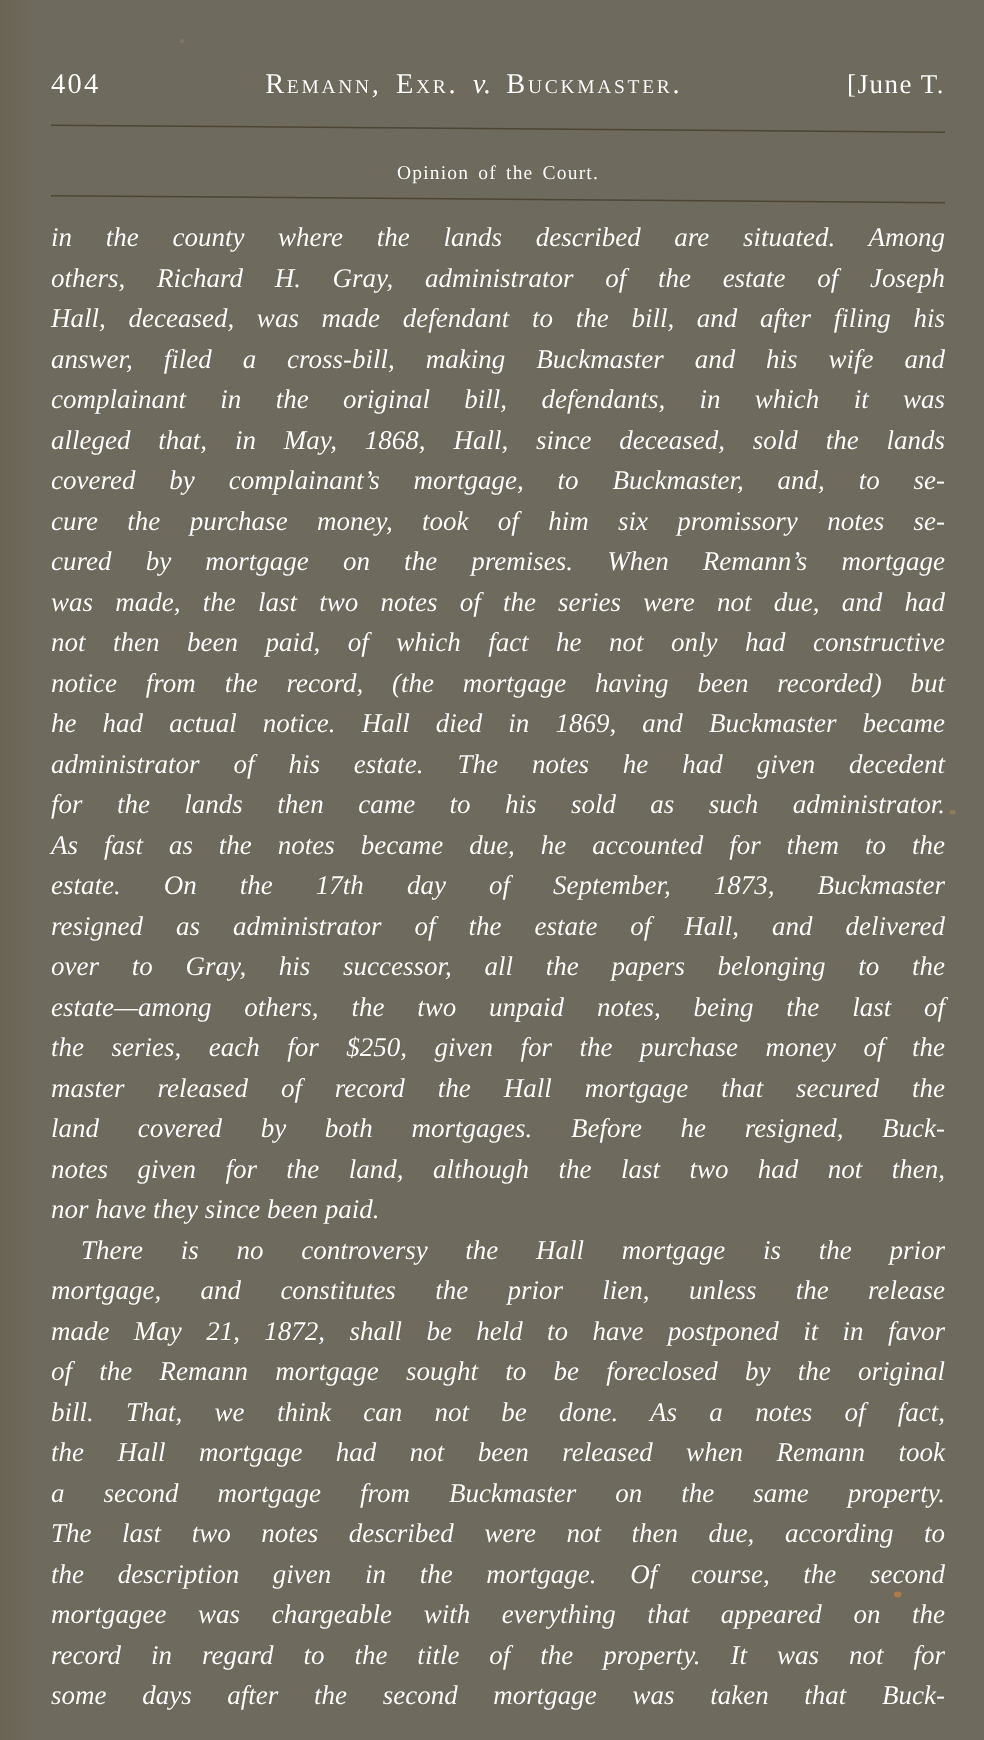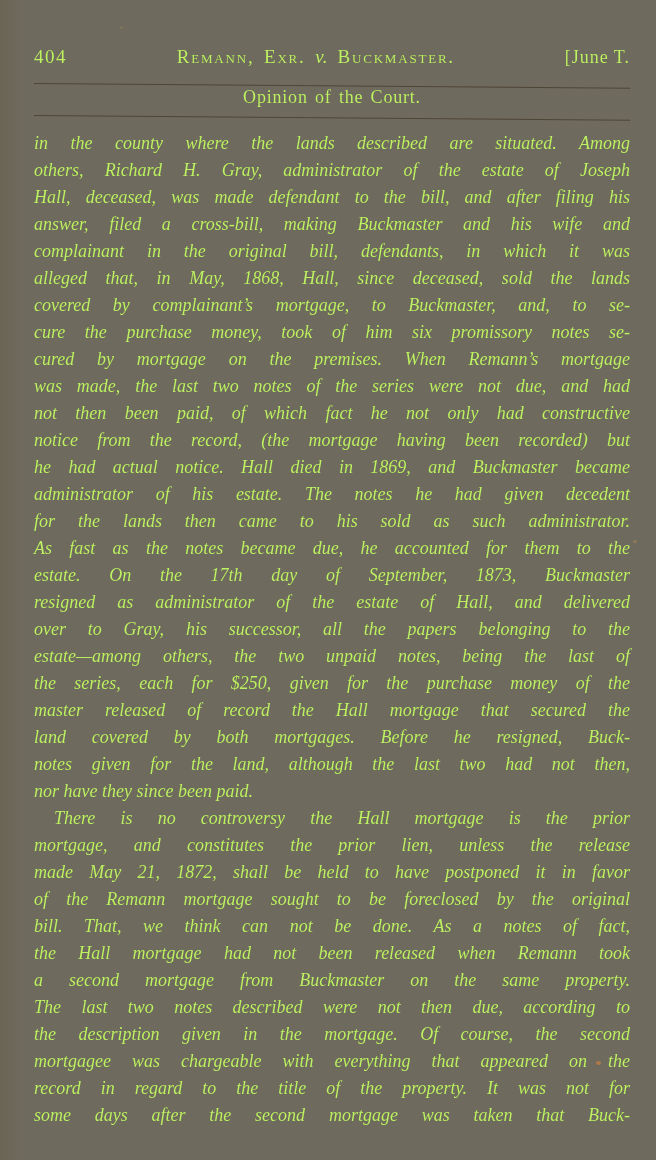--- a/index.html
+++ b/index.html
@@ -7,21 +7,21 @@
 
   .page {
     position: relative;
     width: 656px;
     height: 1160px;
     margin: 0;
     box-sizing: border-box;
     padding: 46px 26px 0 34px;
     overflow: hidden;
     font-family: "Liberation Serif", serif;
-    color: #bef264;
+    color: #ffffff;
     background:
       radial-gradient(ellipse at 55% 38%, rgba(255,255,255,0.16), rgba(255,255,255,0) 72%),
       linear-gradient(90deg, #c3b99c 0px, #d8cfb6 12px, #e4dcc7 28px, #e9e1ce 55%, #e6decа 85%, #ded5bf 100%),
       #e8e0cb;
     text-shadow: 0 0 0.5px rgba(59,52,42,0.55);
   }
 
   .gutter-shadow {
     position: absolute;
     left: 0; top: 0; bottom: 0;
@@ -48,23 +48,23 @@
   .rule {
     height: 0;
     border-top: 1.6px solid rgba(72,64,46,0.85);
     transform: rotate(0.45deg);
     transform-origin: left center;
   }
   .rule-top { margin-top: 15px; }
   .rule-bottom { margin-top: 7px; }
 
   .section-heading {
-    margin-top: 3px;
+    margin-top: 23px;
     text-align: center;
-    font-size: 18px;
+    font-size: 13px;
     letter-spacing: 0.8px;
     word-spacing: 2px;
   }
 
   .body-text {
     margin-top: 14px;
     font-size: 18px;
     line-height: 27px;
     font-style: italic;
   }

